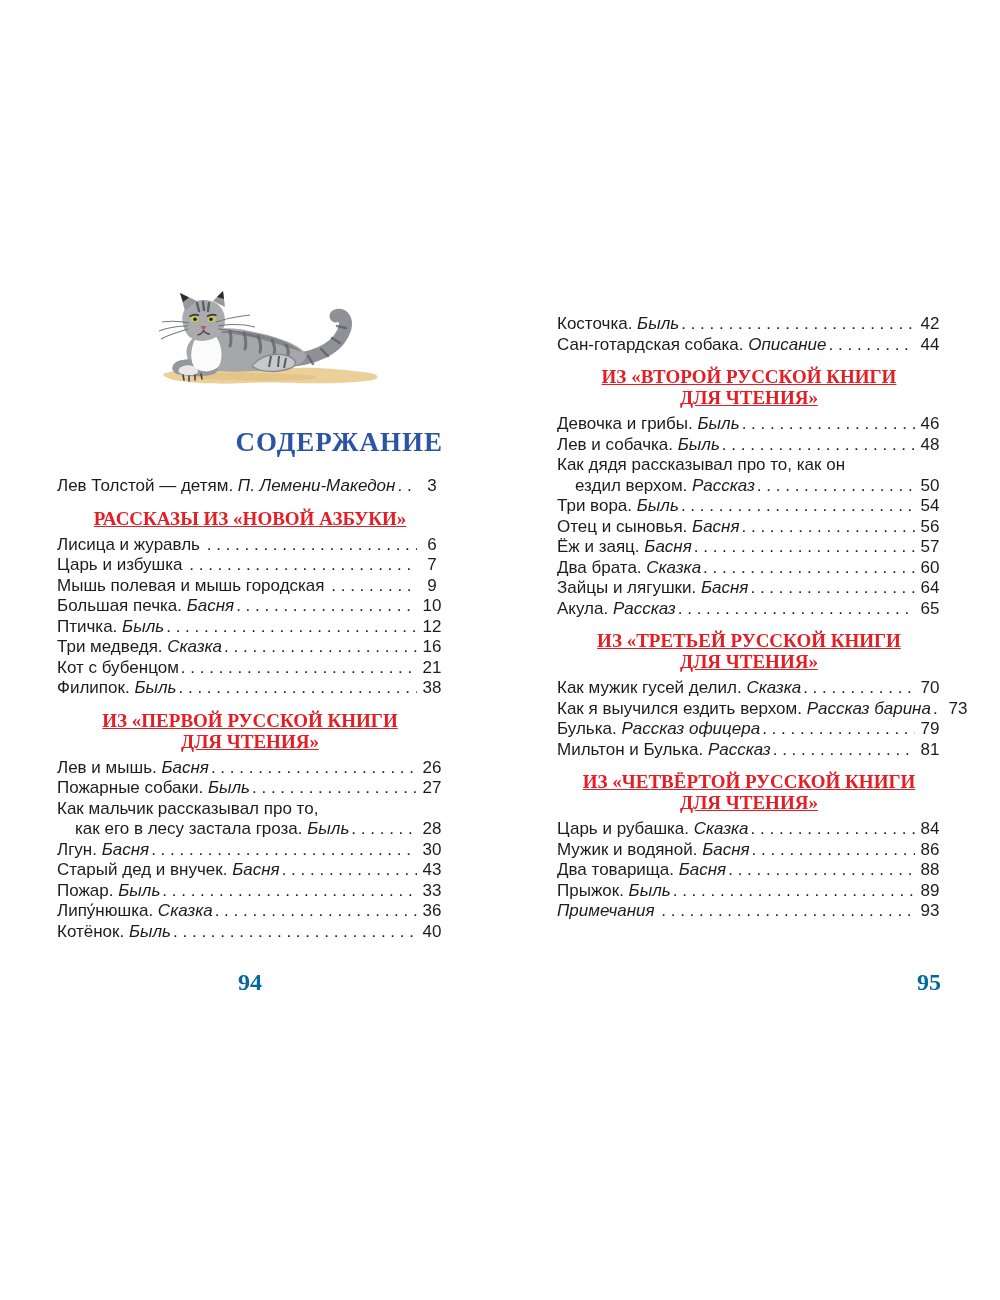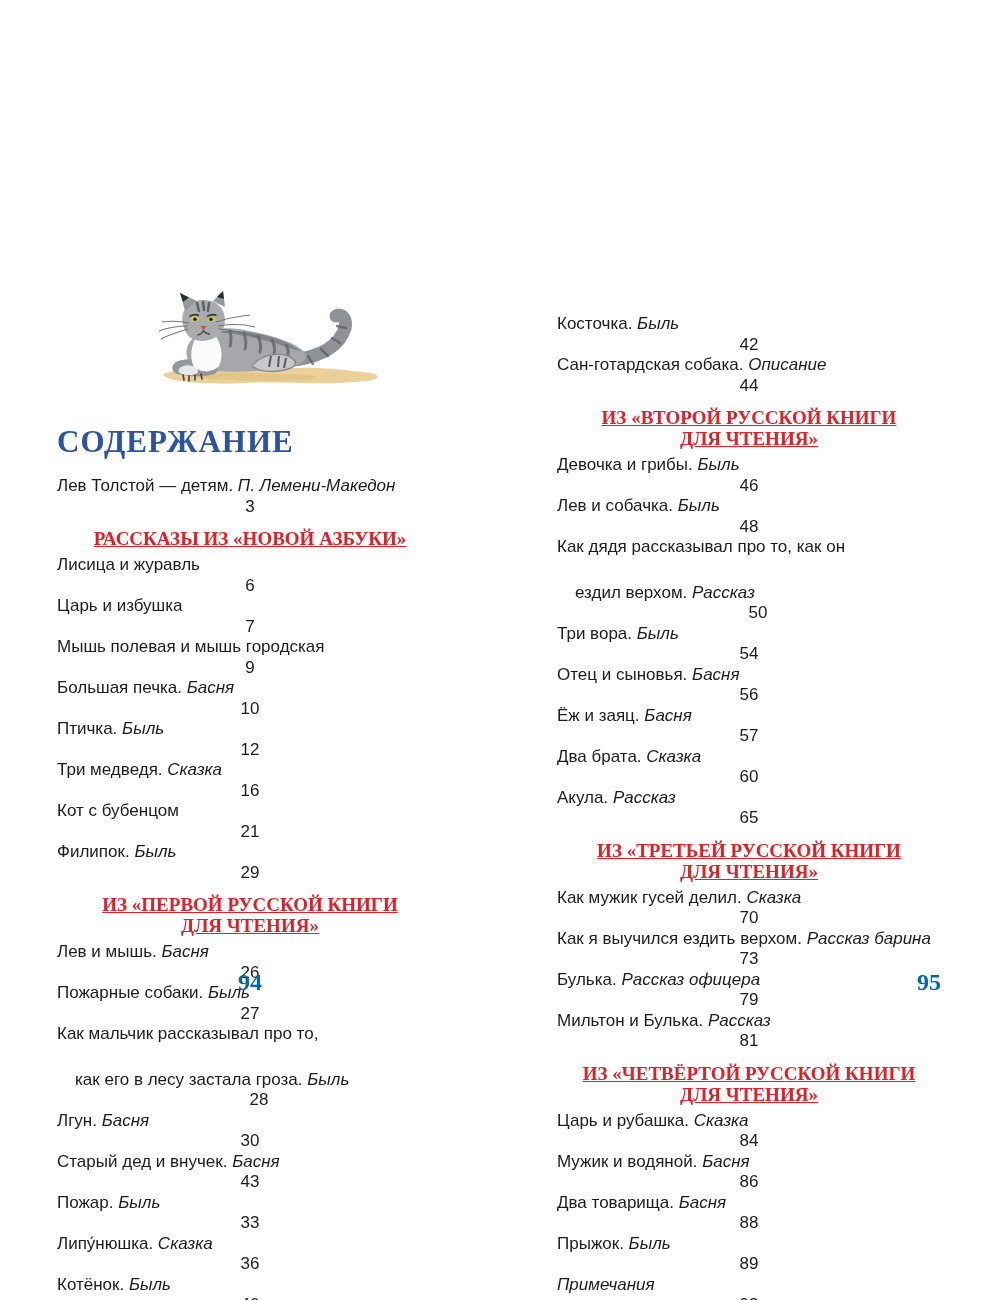--- a/index.html
+++ b/index.html
@@ -8,37 +8,37 @@
     --text:#1c1c1c;
   }
   html,body{margin:0;padding:0;}
   body{
     width:1000px;height:1300px;position:relative;background:#ffffff;
     font-family:"Liberation Sans", sans-serif;color:var(--text);
     overflow:hidden;
   }
   .abs{position:absolute;}
   .toc-title{
-    left:57px;top:424px;width:386px;text-align:left;
+    left:57px;top:424px;width:386px;text-align:right;
     font-family:"Liberation Serif", serif;font-weight:700;
-    font-size:31px;line-height:36px;color:var(--title-blue);
+    font-size:27px;line-height:36px;color:var(--title-blue);
     letter-spacing:1px;
   }
   .entries{font-size:17px;line-height:20.5px;}
   .entries-left{left:57px;top:476px;width:386px;}
   .entries-right{left:557px;top:314px;width:384px;}
   .toc-heading{
     font-family:"Liberation Serif", serif;font-weight:700;
     font-size:19px;line-height:21px;color:var(--heading-red);
     text-align:center;margin:11px 0 6px 0;text-decoration:underline;
   }
-  .row{display:flex;flex-direction:column;}
+  .row{display:flex;}
   .row .title{white-space:pre;}
   .row .title i{font-style:italic;}
-  .wrap-cont{padding-left:18px;margin-top:25px;}
+  .wrap-cont{padding-left:18px;}
   .gap-before{}
   .leader{
     flex:1 1 auto;min-width:10px;position:relative;overflow:hidden;
     margin:0 4px 0 2px;
   }
   .leader::before{
     content:". . . . . . . . . . . . . . . . . . . . . . . . . . . . . . . . . . . . . . . . . . . . . . . . . . . . . . . . . . . . . . . . . . . .";
     position:absolute;left:0;bottom:0;white-space:nowrap;
     line-height:20.5px;color:var(--text);
   }
@@ -153,21 +153,21 @@
       <span class="page-num">16</span>
     </div>
     <div class="row">
       <span class="title">Кот с бубенцом</span>
       <span class="leader"></span>
       <span class="page-num">21</span>
     </div>
     <div class="row">
       <span class="title">Филипок. <i>Быль</i></span>
       <span class="leader"></span>
-      <span class="page-num">29</span>
+      <span class="page-num">38</span>
     </div>
     <div class="toc-heading">
       <div>ИЗ «ПЕРВОЙ РУССКОЙ КНИГИ</div>
       <div>ДЛЯ ЧТЕНИЯ»</div>
     </div>
     <div class="row">
       <span class="title">Лев и мышь. <i>Басня</i></span>
       <span class="leader"></span>
       <span class="page-num">26</span>
     </div>
@@ -258,20 +258,25 @@
       <span class="title">Ёж и заяц. <i>Басня</i></span>
       <span class="leader"></span>
       <span class="page-num">57</span>
     </div>
     <div class="row">
       <span class="title">Два брата. <i>Сказка</i></span>
       <span class="leader"></span>
       <span class="page-num">60</span>
     </div>
     <div class="row">
+      <span class="title">Зайцы и лягушки. <i>Басня</i></span>
+      <span class="leader"></span>
+      <span class="page-num">64</span>
+    </div>
+    <div class="row">
       <span class="title">Акула. <i>Рассказ</i></span>
       <span class="leader"></span>
       <span class="page-num">65</span>
     </div>
     <div class="toc-heading">
       <div>ИЗ «ТРЕТЬЕЙ РУССКОЙ КНИГИ</div>
       <div>ДЛЯ ЧТЕНИЯ»</div>
     </div>
     <div class="row">
       <span class="title">Как мужик гусей делил. <i>Сказка</i></span>

